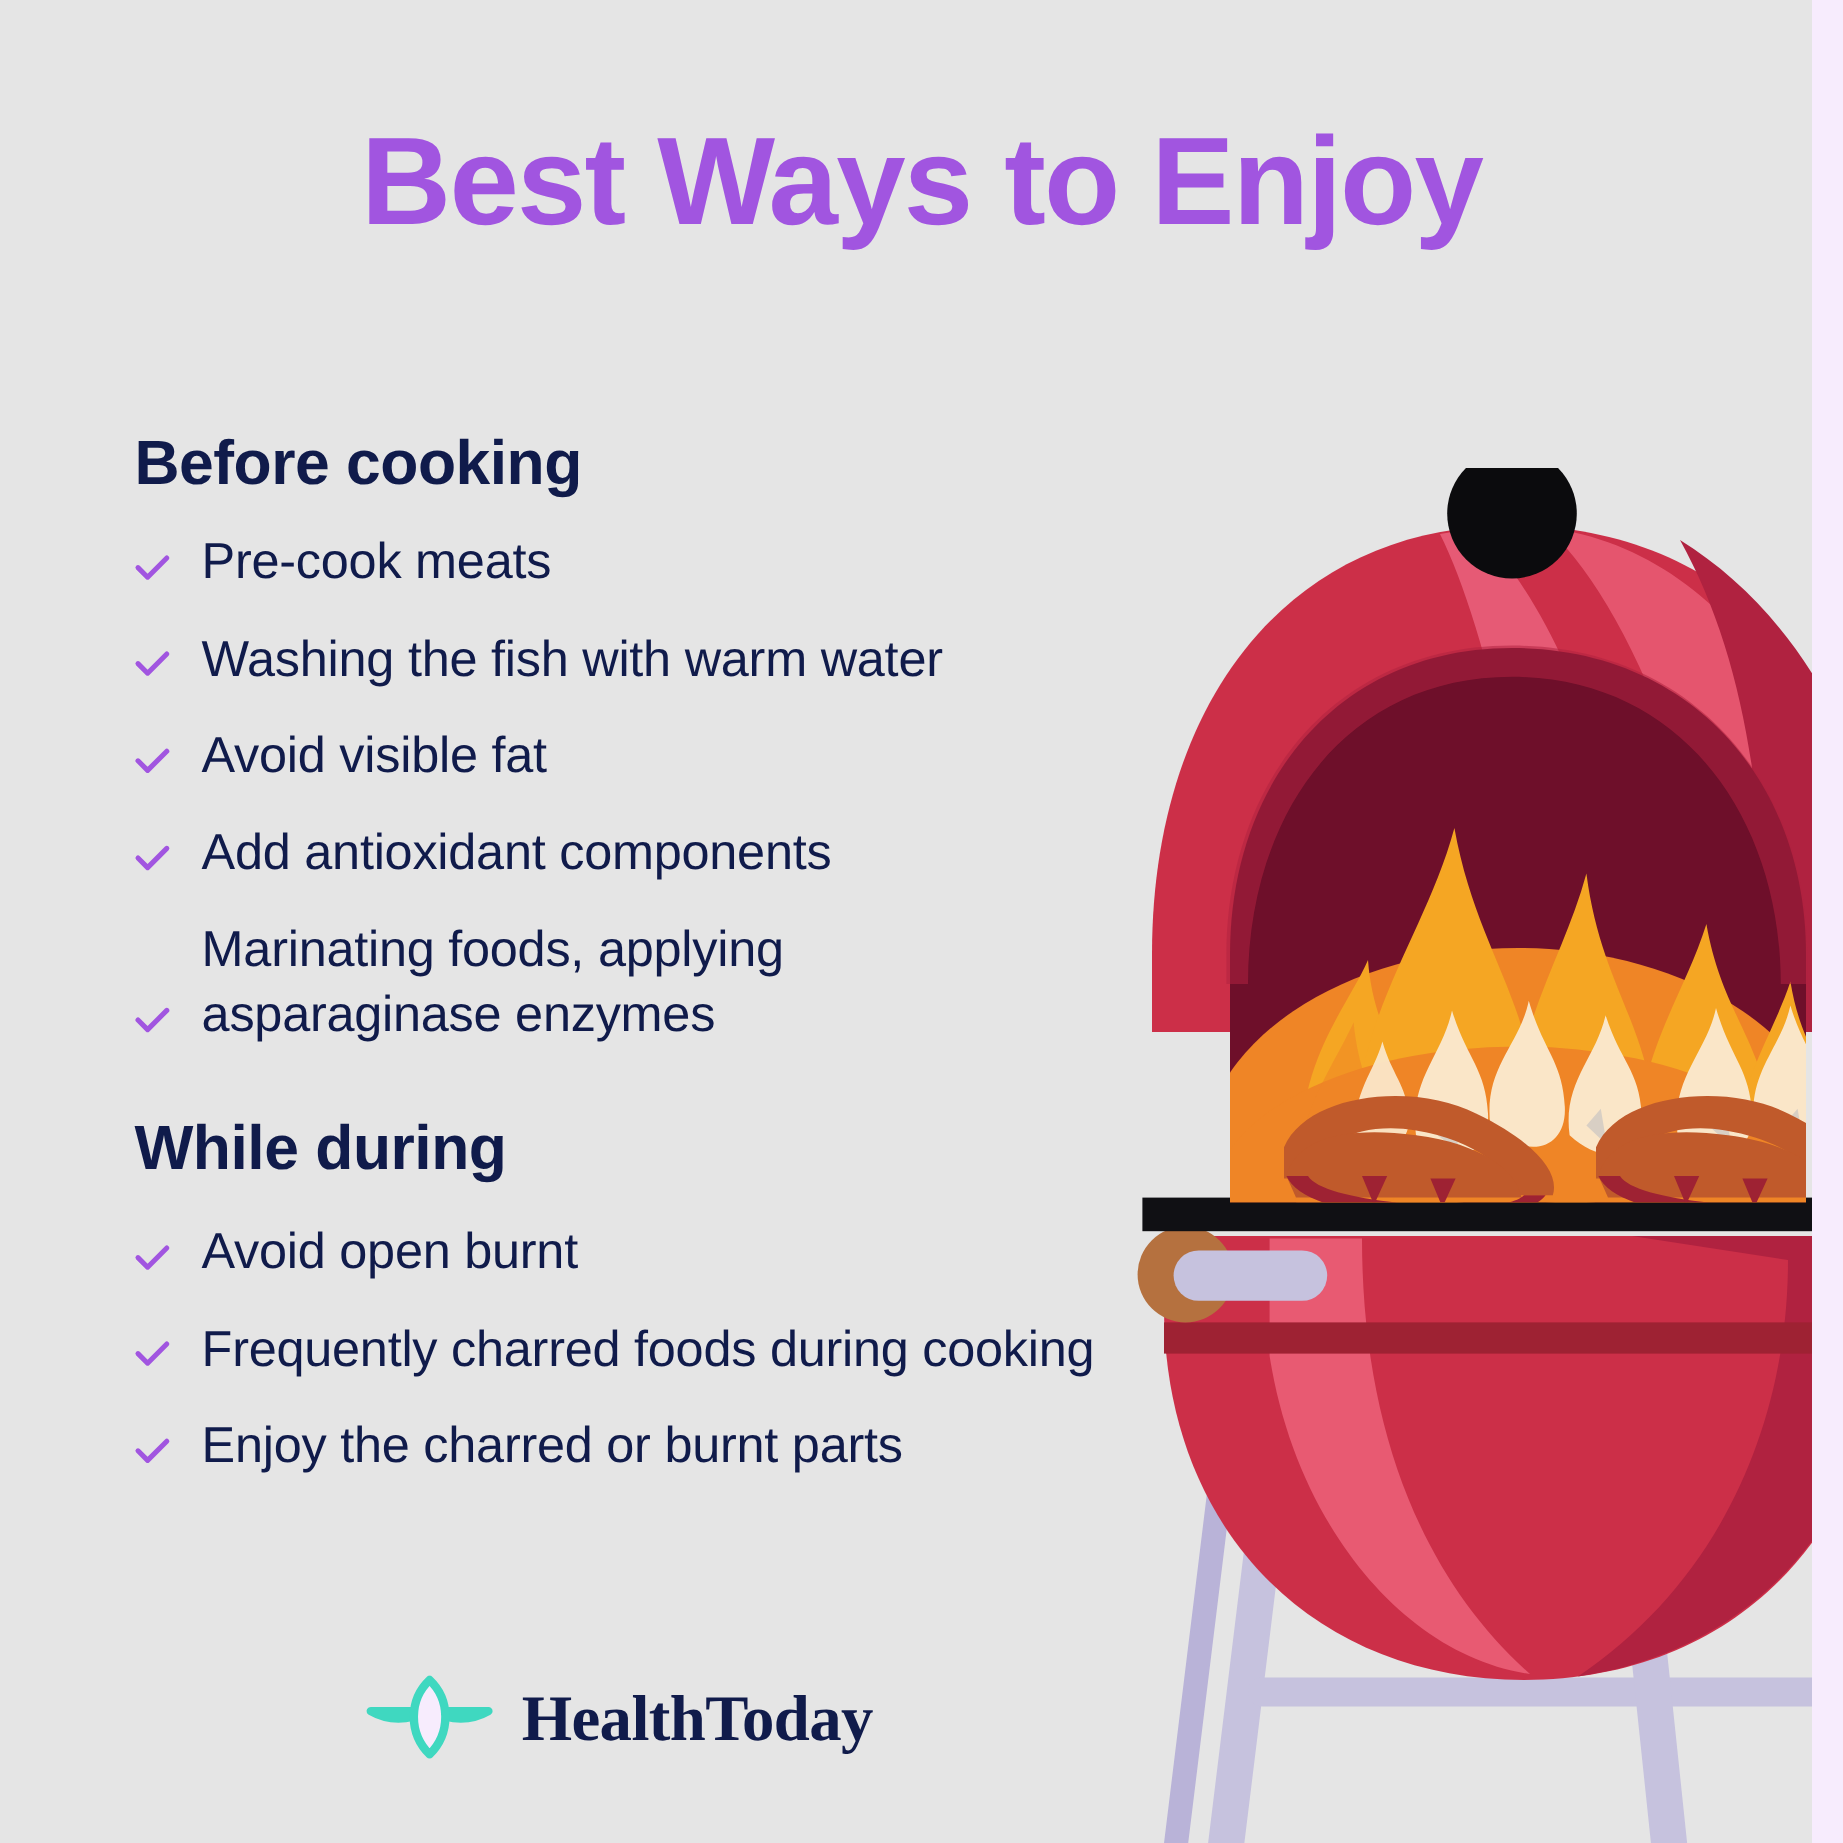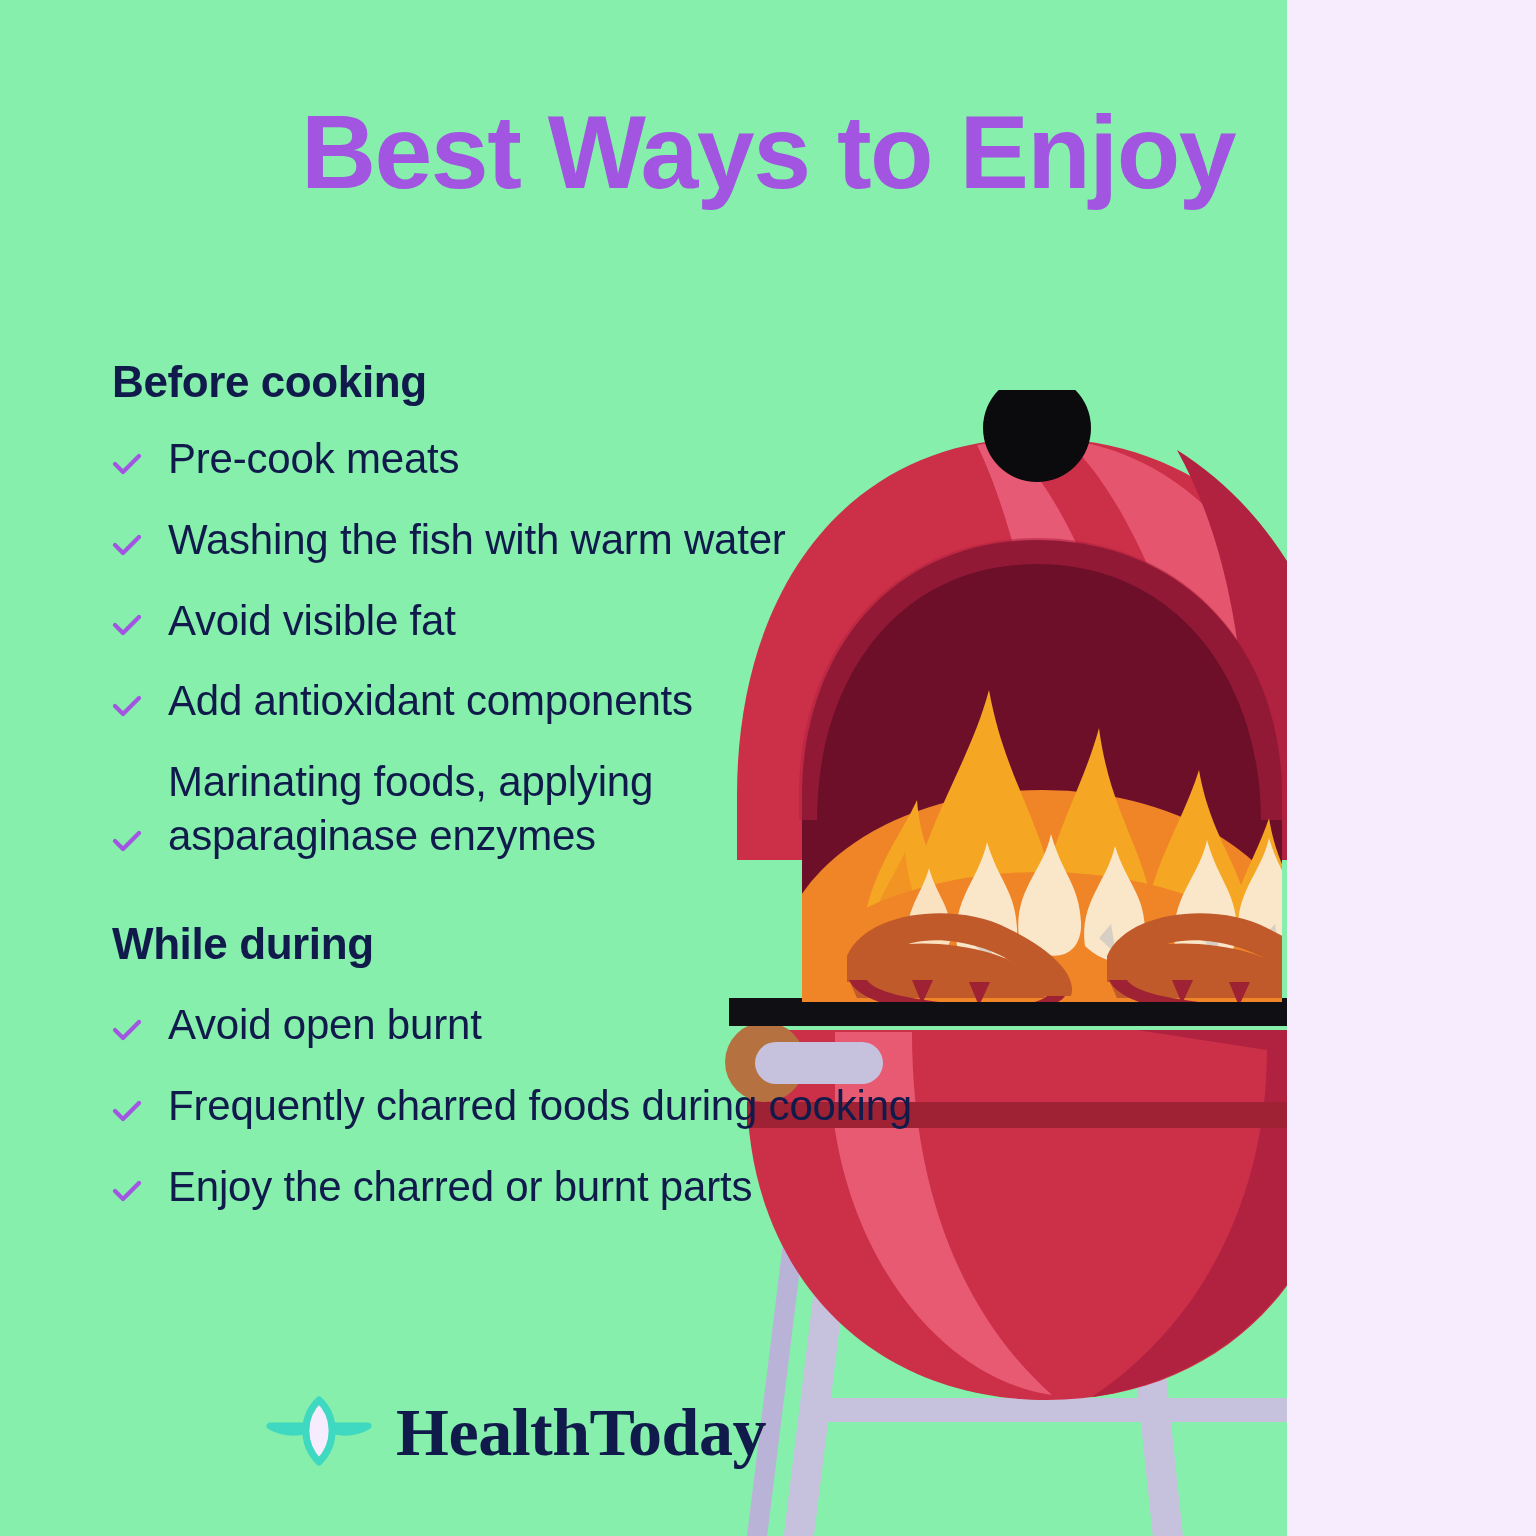--- a/index.html
+++ b/index.html
@@ -10,23 +10,23 @@
     width: 1536px;
     height: 1536px;
     background: #F7ECFD;
     font-family: "Liberation Sans", sans-serif;
     overflow: hidden;
     position: relative;
   }
 
   #poster {
     position: relative;
-    width: 1287px;
+    width: 1510px;
     height: 1536px;
-    background: #86efac;
+    background: #e5e5e5;
     overflow: hidden;
   }
 
   
   #grill-illustration {
     position: absolute;
     right: -60px;
     top: 390px;
     width: 640px;
     height: 1180px;
@@ -57,21 +57,21 @@
   #content {
     position: absolute;
     top: 358px;
     left: 112px;
     width: 920px;
     z-index: 5;
   }
 
   .section-heading {
     color: #101B4B;
-    font-size: 44px;
+    font-size: 52px;
     font-weight: 700;
     letter-spacing: -0.4px;
     margin: 0 0 26px 0;
     line-height: 1.1;
   }
   .section + .section { margin-top: 56px; }
   .section-heading.second { margin-bottom: 30px; }
 
   .check-list {
     list-style: none;
@@ -114,21 +114,21 @@
     display: flex;
     align-items: center;
     justify-content: center;
     gap: 22px;
     z-index: 6;
   }
   #logo-mark { display: block; }
   #logo-text {
     color: #101B4B;
     font-family: "Liberation Serif", serif;
-    font-size: 68px;
+    font-size: 54px;
     font-weight: 700;
     letter-spacing: -0.5px;
     line-height: 1;
   }
 </style>
 </head>
 <body>
 
 <div id="poster">
 

